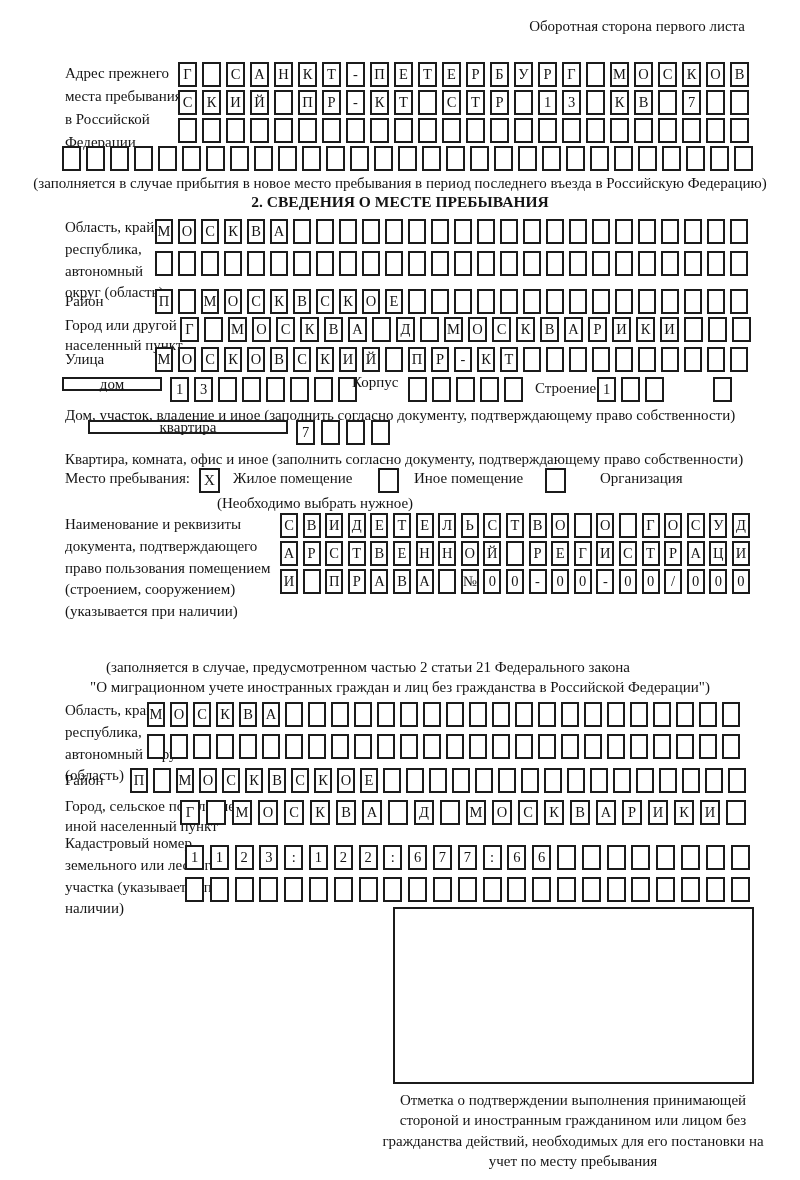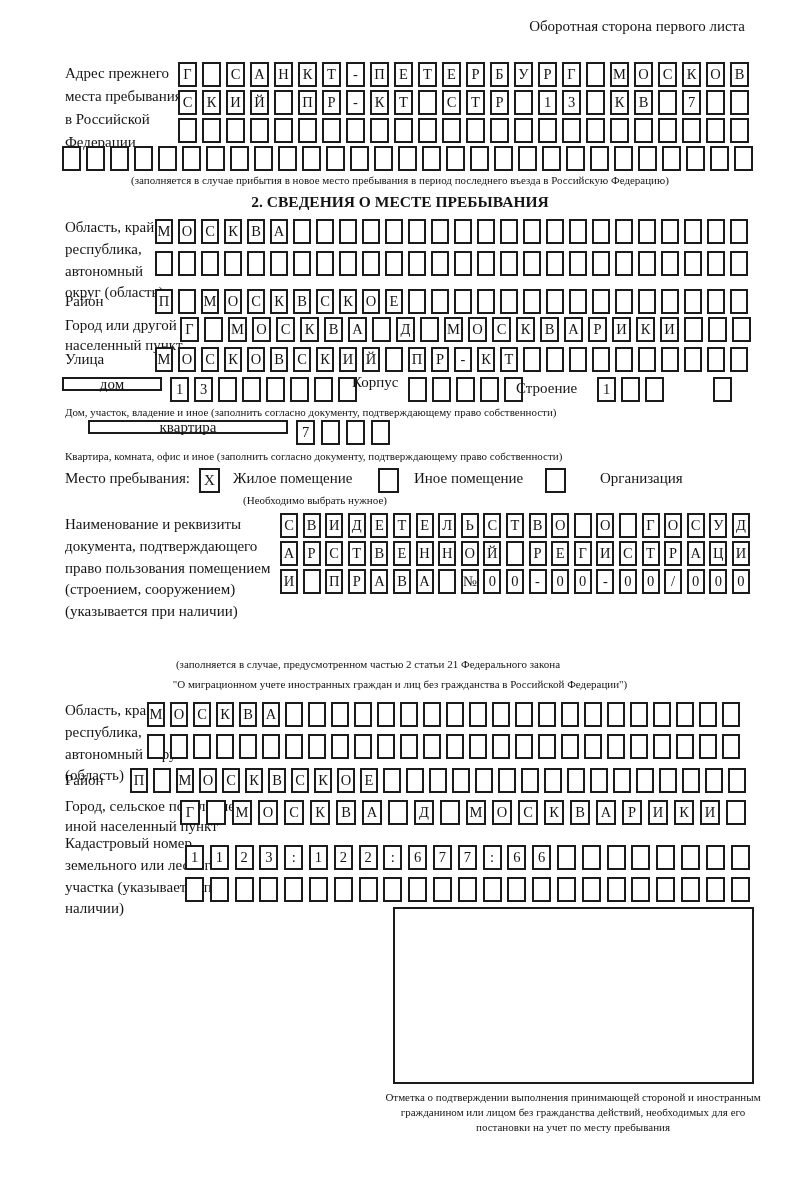--- a/index.html
+++ b/index.html
@@ -4,21 +4,21 @@
 <style>
   html,body{margin:0;padding:0;background:#e8e8e8;}
   .page{
     position:relative;width:800px;height:1180px;margin:0 auto;
     background:#ffffff;color:#141414;
     font-family:"Liberation Serif","DejaVu Serif",serif;
     overflow:hidden;
   }
   .label{position:absolute;font-size:15px;line-height:1.45;}
   .inline-label{position:absolute;font-size:15px;white-space:nowrap;}
-  .caption{position:absolute;font-size:11px;line-height:1.35;}
+  .caption{position:absolute;font-size:15px;line-height:1.35;}
   .center{text-align:center;}
   .title{position:absolute;left:0;width:800px;text-align:center;font-weight:bold;font-size:15.5px;}
   .row{position:absolute;display:flex;}
   .cell{
     flex:none;height:25px;border:2px solid #1b1b1b;box-sizing:border-box;
     display:flex;align-items:center;justify-content:center;
     font-size:14.5px;background:#fff;
   }
   .c24{gap:5px;}  .c24 .cell{width:19px;}
   .c23{gap:5px;}  .c23 .cell{width:18px;}
@@ -316,21 +316,21 @@
       <span class="cell"></span>
     </div>
   <div class="inline-label" style="left:352px;top:374px;">Корпус</div>
   <div class="row c24" style="left:408px;top:377px;">
       <span class="cell"></span>
       <span class="cell"></span>
       <span class="cell"></span>
       <span class="cell"></span>
       <span class="cell"></span>
     </div>
-  <div class="inline-label" style="left:516px;top:380px;">Строение</div>
+  <div class="inline-label" style="left:535px;top:380px;">Строение</div>
   <div class="row c24" style="left:597px;top:377px;">
       <span class="cell">1</span>
       <span class="cell"></span>
       <span class="cell"></span>
     </div>
   <div class="row c24" style="left:713px;top:377px;">
       <span class="cell"></span>
     </div>
   <div class="caption" style="left:65px;top:405px;">Дом, участок, владение и иное (заполнить согласно документу, подтверждающему право собственности)</div>
 

